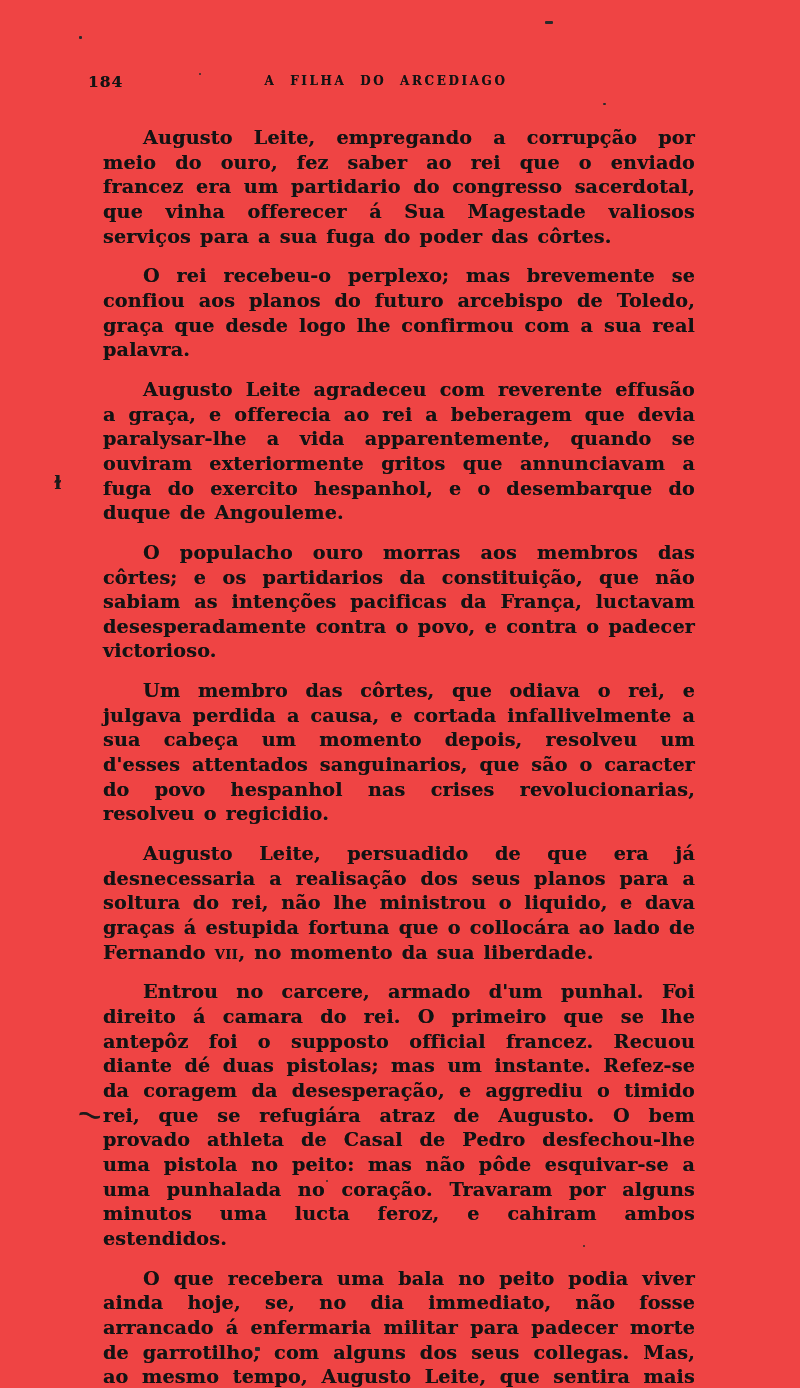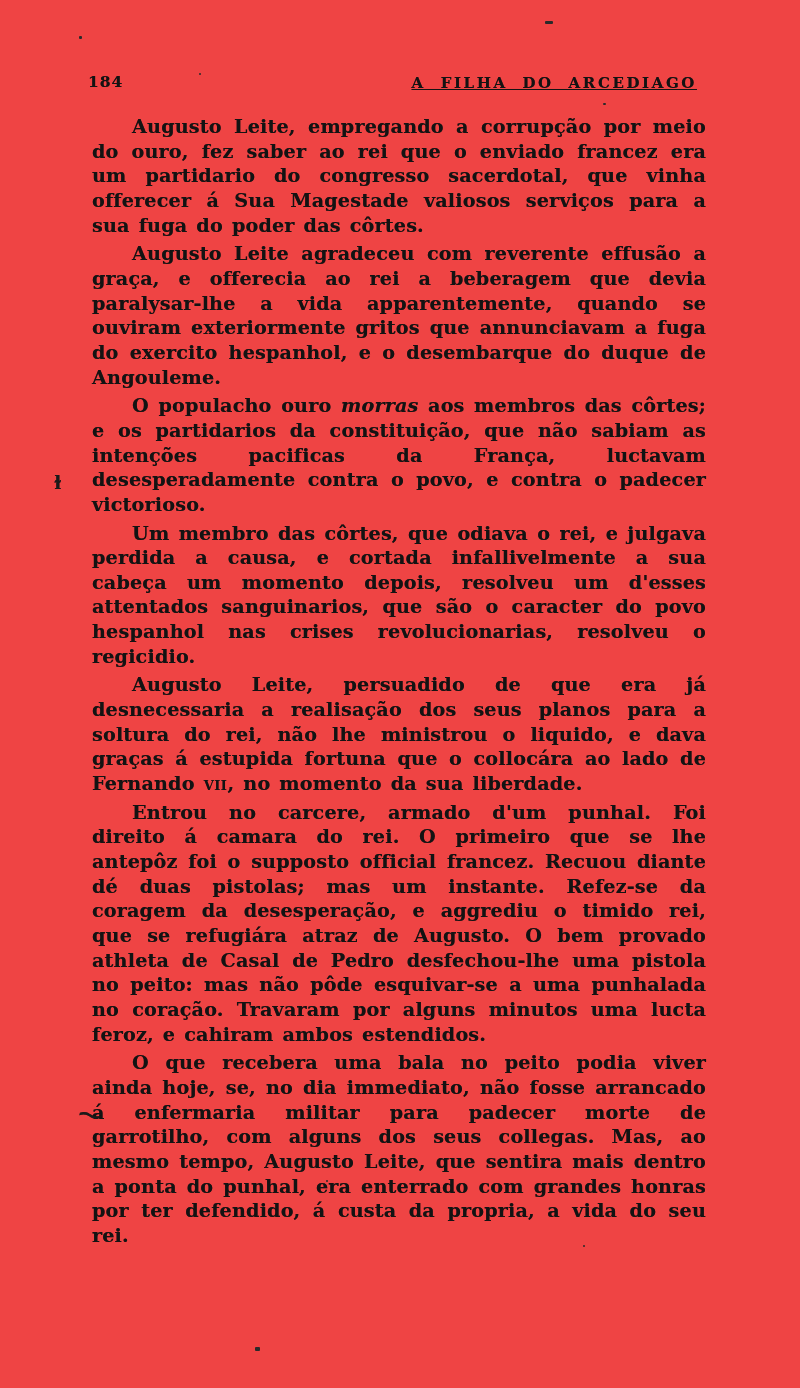--- a/index.html
+++ b/index.html
@@ -22,45 +22,44 @@
     top: 72px; left: 88px; width: 622px; height: 20px;
   }
   .pagenum {
     position: absolute; left: 0; top: 0;
     font-size: 15.5px; font-weight: 700;
     letter-spacing: 1px;
     text-shadow: 0 0 0.6px rgba(10,10,10,0.6);
   }
   .title {
     display: block;
-    text-align: right;
+    text-align: center;
     transform: translateX(-13px);
-    font-size: 15px; font-weight: 700;
+    font-size: 12px; font-weight: 700;
     letter-spacing: 2.6px;
     word-spacing: 7px;
     padding-top: 2px;
     text-shadow: 0 0 0.6px rgba(10,10,10,0.55);
-    text-decoration: underline;
   }
   
   .page-body {
     position: absolute;
     top: 111px; left: 88px; width: 622px;
     text-align: justify;
     text-align-last: left;
     font-size: 19.2px;
     font-weight: 700;
     line-height: 24.65px;
     word-spacing: 2.2px;
     letter-spacing: 0.15px;
     text-shadow: 0 0 0.55px rgba(15,15,15,0.55);
     hyphens: none;
   }
-  .para { margin: 4px; text-indent: 40px; }
-  .i  { font-style: italic; }
+  .para { margin: 15px; text-indent: 40px; }
+  .i  { }
   .sc { font-variant: small-caps; letter-spacing: 0.5px; }
   
   .mark {
     position: absolute;
     font-weight: 700;
     color: #1a1a1a;
     text-shadow: 0 0 0.5px rgba(10,10,10,0.6);
   }
   .mark-dagger { left: 54px; top: 472px; font-size: 18px; transform: scaleY(1.05); }
   .mark-tick   { left: 80px; top: 1100px; font-size: 24px; transform: rotate(14deg) scaleX(1.35); }
@@ -84,20 +83,21 @@
 
 <div class="page">
 
   <div class="header">
     <span class="pagenum">184</span>
     <span class="title">A FILHA DO ARCEDIAGO</span>
   </div>
 
   <div class="page-body">
       <p class="para"><span>Augusto Leite, empregando a corrupção por meio do ouro, fez saber ao rei que o enviado francez era um partidario do congresso sacerdotal, que vinha offerecer á Sua Magestade valiosos serviços para a sua fuga do poder das côrtes.</span></p>
+      <p class="para"><span>O rei recebeu-o perplexo; mas brevemente se confiou aos planos do futuro arcebispo de Toledo, graça que desde logo lhe confirmou com a sua real palavra.</span></p>
       <p class="para"><span>Augusto Leite agradeceu com reverente effusão a graça, e offerecia ao rei a beberagem que devia paralysar-lhe a vida apparentemente, quando se ouviram exteriormente gritos que annunciavam a fuga do exercito hespanhol, e o desembarque do duque de Angouleme.</span></p>
       <p class="para"><span>O populacho ouro </span><span class="i">morras</span><span> aos membros das côrtes; e os partidarios da constituição, que não sabiam as intenções pacificas da França, luctavam desesperadamente contra o povo, e contra o padecer victorioso.</span></p>
       <p class="para"><span>Um membro das côrtes, que odiava o rei, e julgava perdida a causa, e cortada infallivelmente a sua cabeça um momento depois, resolveu um d'esses attentados sanguinarios, que são o caracter do povo hespanhol nas crises revolucionarias, resolveu o regicidio.</span></p>
       <p class="para"><span>Augusto Leite, persuadido de que era já desnecessaria a realisação dos seus planos para a soltura do rei, não lhe ministrou o liquido, e dava graças á estupida fortuna que o collocára ao lado de Fernando </span><span class="sc">vii</span><span>, no momento da sua liberdade.</span></p>
       <p class="para"><span>Entrou no carcere, armado d'um punhal. Foi direito á camara do rei. O primeiro que se lhe antepôz foi o supposto official francez. Recuou diante dé duas pistolas; mas um instante. Refez-se da coragem da desesperação, e aggrediu o timido rei, que se refugiára atraz de Augusto. O bem provado athleta de Casal de Pedro desfechou-lhe uma pistola no peito: mas não pôde esquivar-se a uma punhalada no coração. Travaram por alguns minutos uma lucta feroz, e cahiram ambos estendidos.</span></p>
       <p class="para"><span>O que recebera uma bala no peito podia viver ainda hoje, se, no dia immediato, não fosse arrancado á enfermaria militar para padecer morte de garrotilho, com alguns dos seus collegas. Mas, ao mesmo tempo, Augusto Leite, que sentira mais dentro a ponta do punhal, era enterrado com grandes honras por ter defendido, á custa da propria, a vida do seu rei.</span></p>
     </div>
 
   <span class="mark mark-dagger">ɫ</span>
   <span class="mark mark-tick">∼</span>

